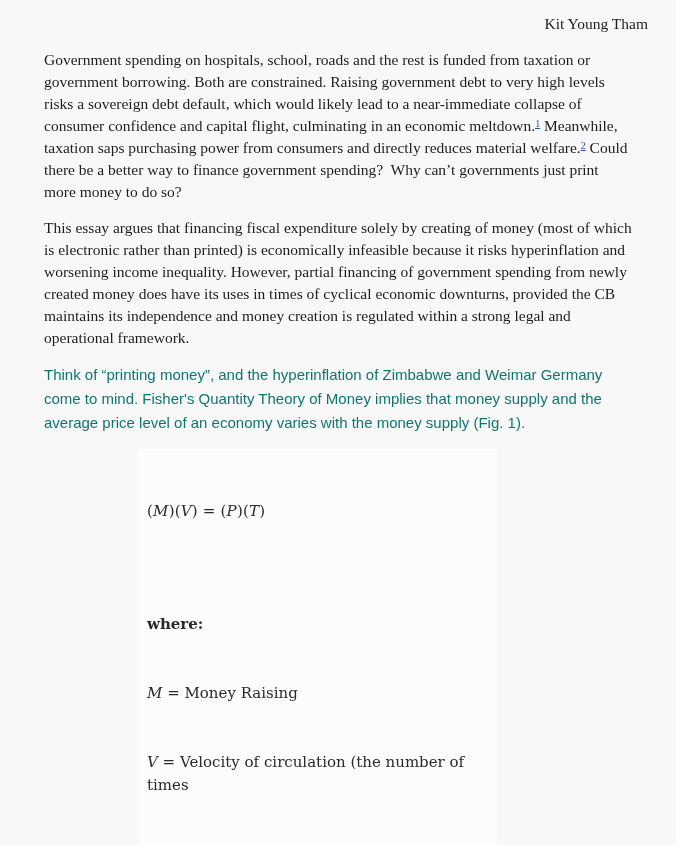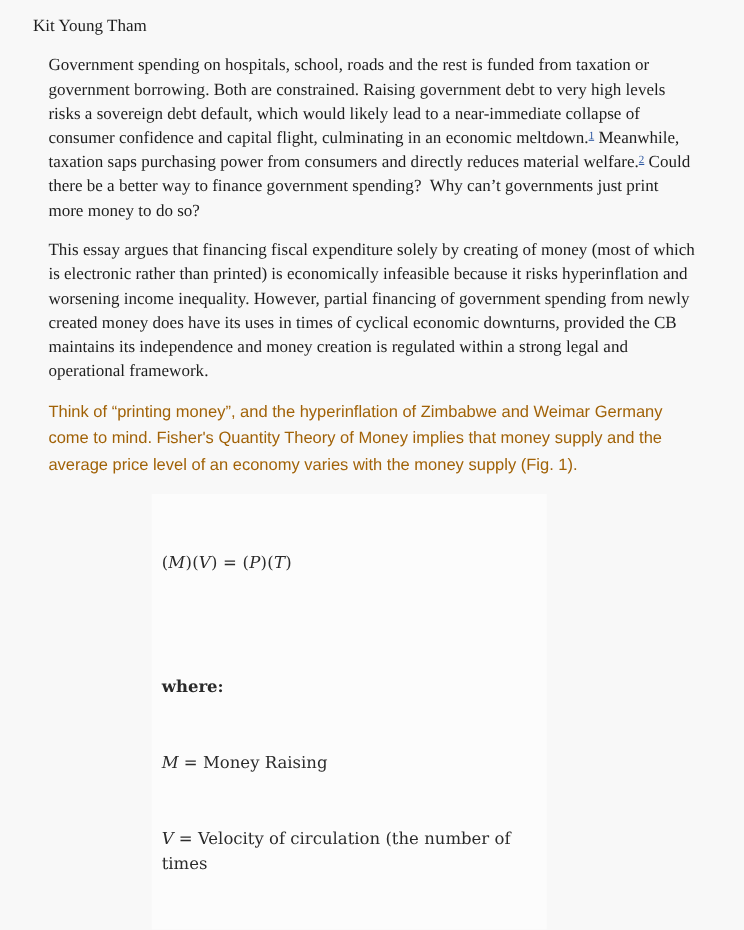--- a/index.html
+++ b/index.html
@@ -6,35 +6,35 @@
   body {
     width: 676px; height: 845px;
     background: #f8f8f8;
     font-family: "Liberation Serif", serif;
     color: #1d1d1d;
     overflow: hidden;
   }
   .doc { padding: 13px 28px 0 30px; }
 
   .author {
-    font-size: 15.5px; line-height: 22px;
+    font-size: 15.5px; line-height: 22px; text-align: right;
   }
 
   p.para {
     margin: 14px;
     font-size: 15.5px;
     line-height: 22px;
     white-space: pre-wrap;
   }
   p.serif { font-family: "Liberation Serif", serif; }
   p.sans {
     font-family: "Liberation Sans", sans-serif;
     font-size: 15px;
     line-height: 24px;
-    color: #a16207;
+    color: #0f766e;
   }
 
   .p1 { margin-top: 45px; }
   .p2 { margin-top: 18px; }
   .p3 { margin-top: 11px; }
 
   sup.fn {
     font-size: 10px;
     line-height: 0;
     position: relative;

